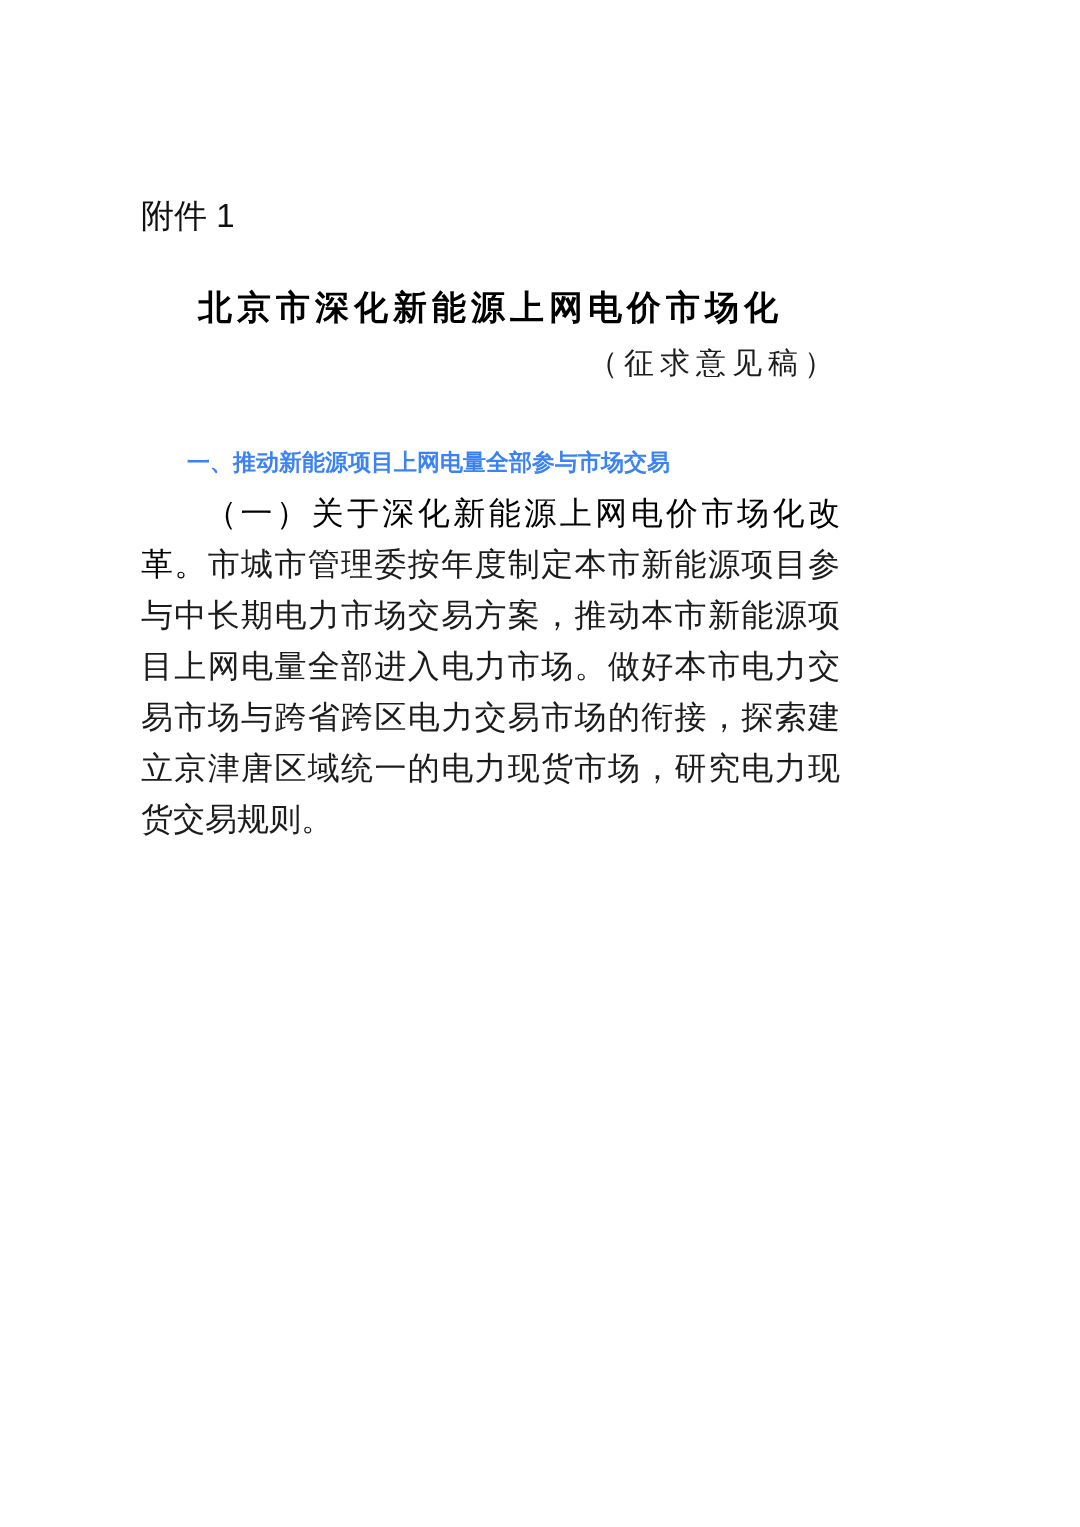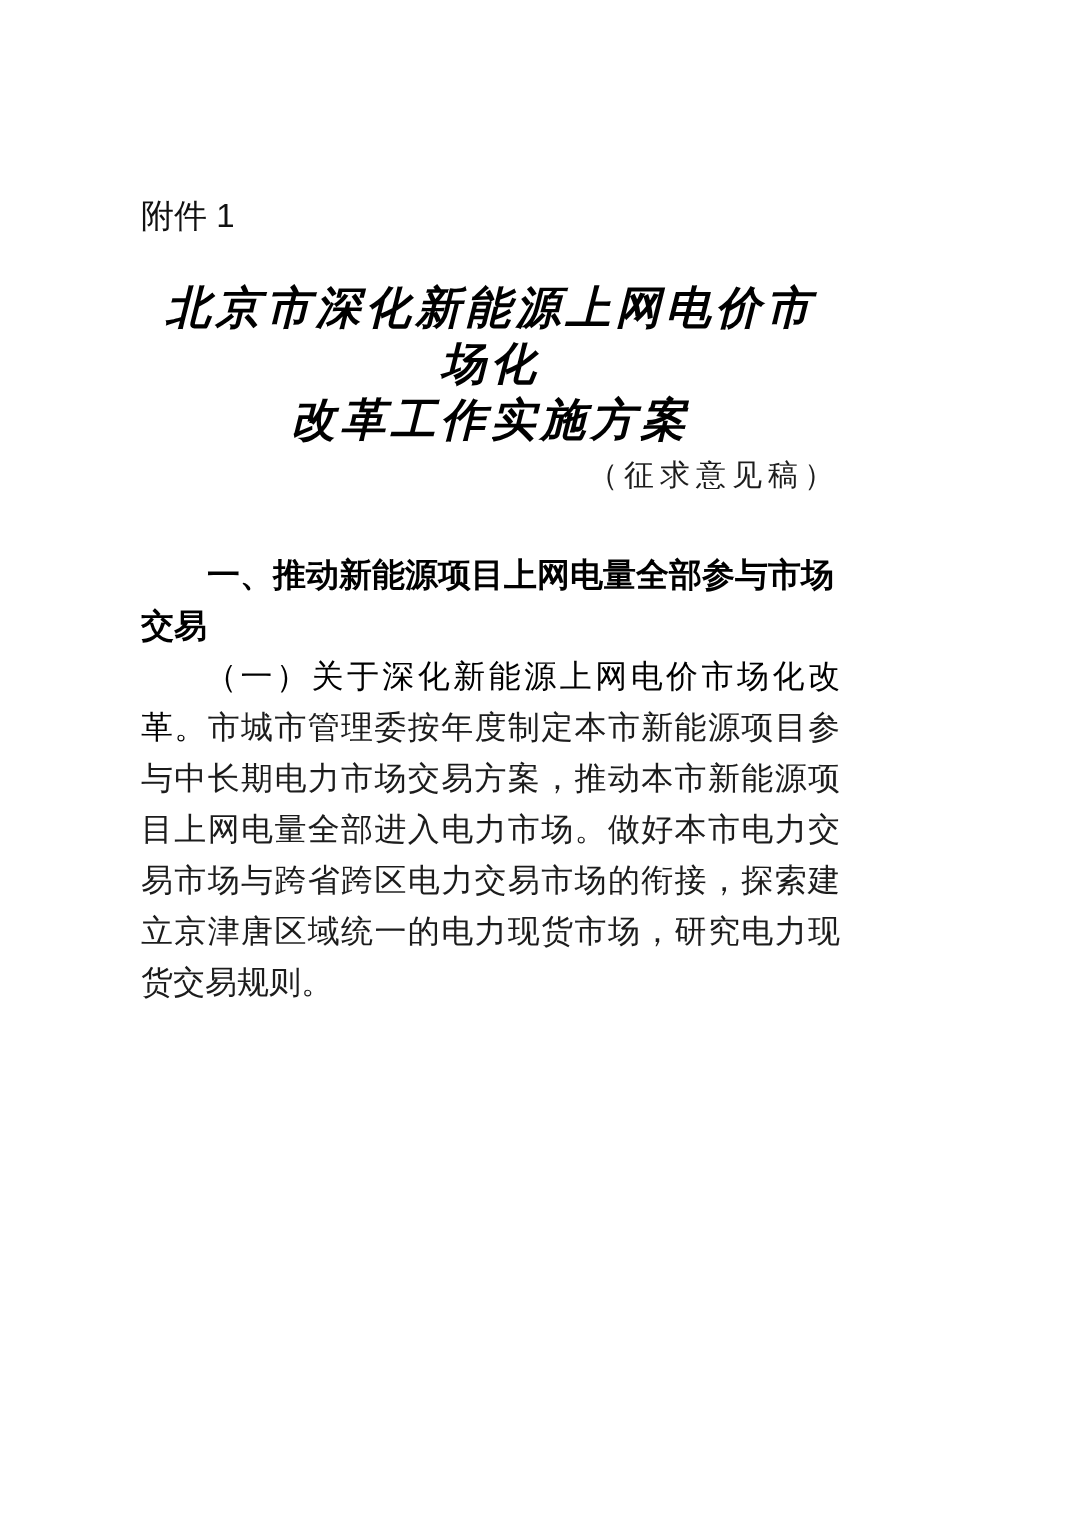--- a/index.html
+++ b/index.html
@@ -24,24 +24,23 @@
     line-height: 40px;
     color: #111111;
   }
   .title-block {
     margin-top: 44px;
     text-align: center;
     color: #000000;
   }
   .title-line {
     display: block;
-    font-size: 45px;
+    font-size: 34px;
     line-height: 56px;
     font-weight: 700;
-    font-style: italic; 
     letter-spacing: 5px;
   }
   .subtitle {
     margin-top: 9px;
     text-align: right;
     font-size: 30px;
     line-height: 36px;
     letter-spacing: 6px;
     color: #1d1d1d;
   }
@@ -53,40 +52,39 @@
   }
   .para {
     margin: 0;
     text-indent: 2em;
   }
   .section-heading {
     margin: 0;
     text-indent: 2em;
     font-family: "Liberation Sans", "DejaVu Sans", sans-serif;
     font-weight: 700;
-    font-size: 33px;
+    font-size: 23px;
     line-height: 51px;
-    color: #000000;
+    color: #3b82f6;
     text-align: left;
   }
   .lead {
     
     color: #000000;
   }
 </style>
 </head>
 <body>
 
 <div class="page">
 
   <div class="attachment">附件 1</div>
 
   <div class="title-block">
     <span class="title-line">北京市深化新能源上网电价市场化</span>
-    <span class="title-line">改革工作实施方案</span>
   </div>
 
   <div class="subtitle">（征求意见稿）</div>
 
   <div class="body-text">
 
 
     <h2 class="section-heading">一、推动新能源项目上网电量全部参与市场交易</h2>
 
     <p class="para"><span class="lead">（一）关于深化新能源上网电价市场化改革。</span><span>市城市管理委按年度制定本市新能源项目参与中长期电力市场交易方案，推动本市新能源项目上网电量全部进入电力市场。做好本市电力交易市场与跨省跨区电力交易市场的衔接，探索建立京津唐区域统一的电力现货市场，研究电力现货交易规则。</span></p>

